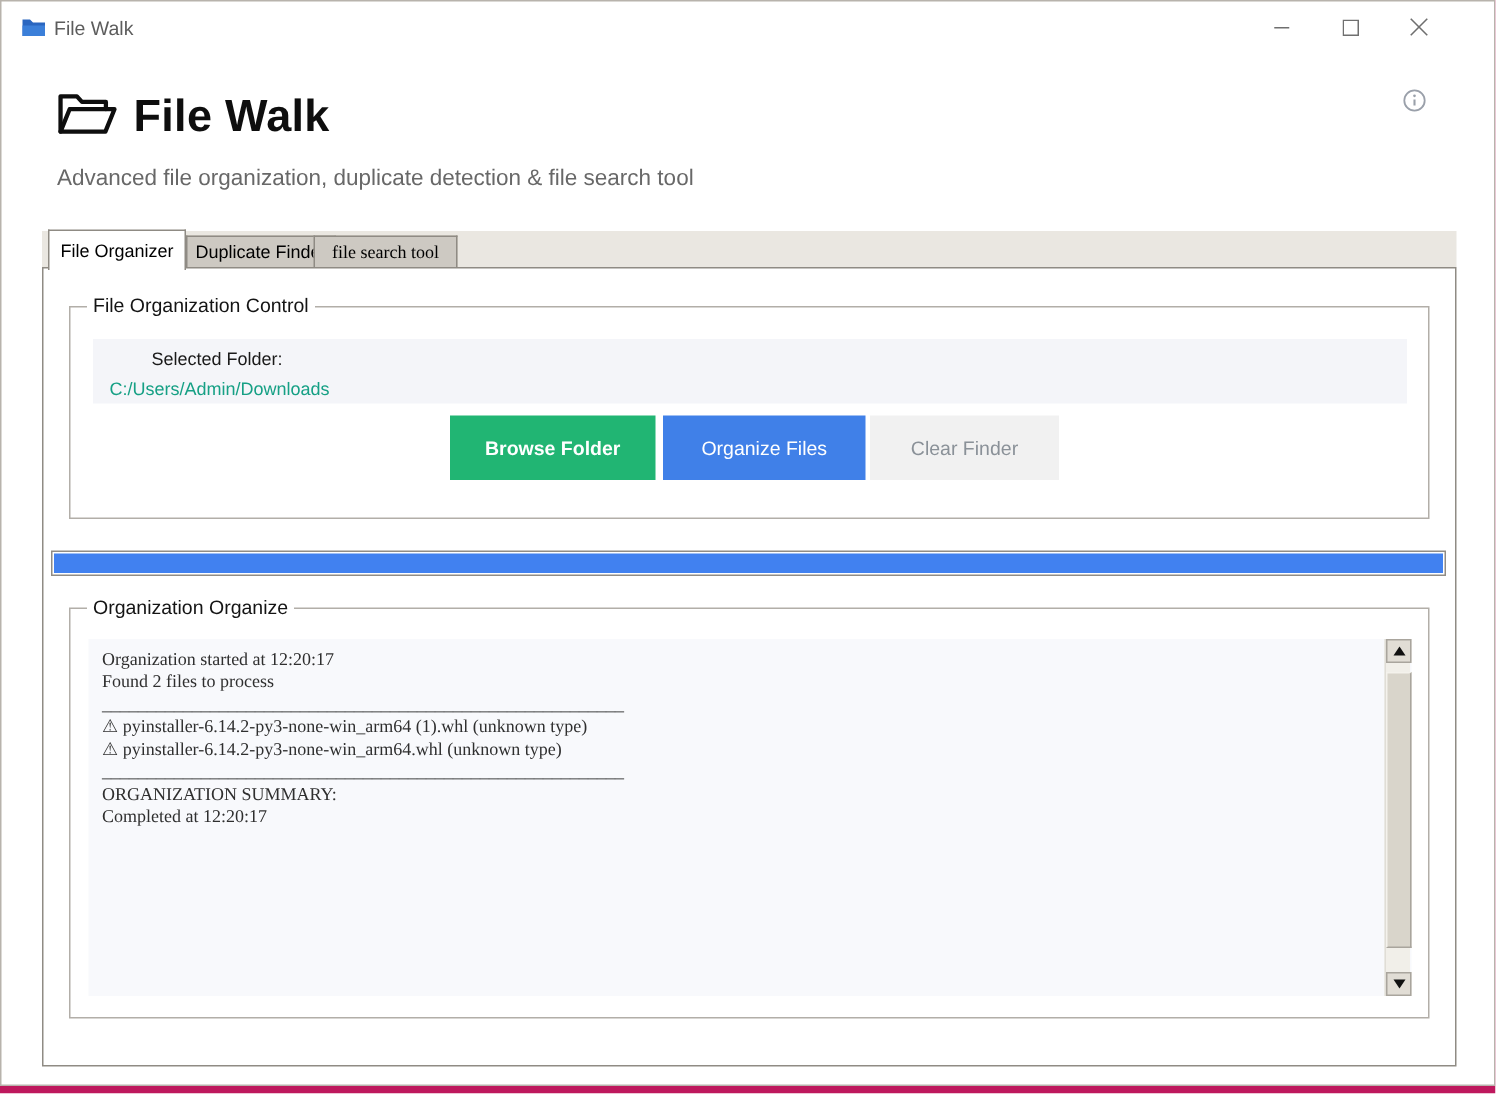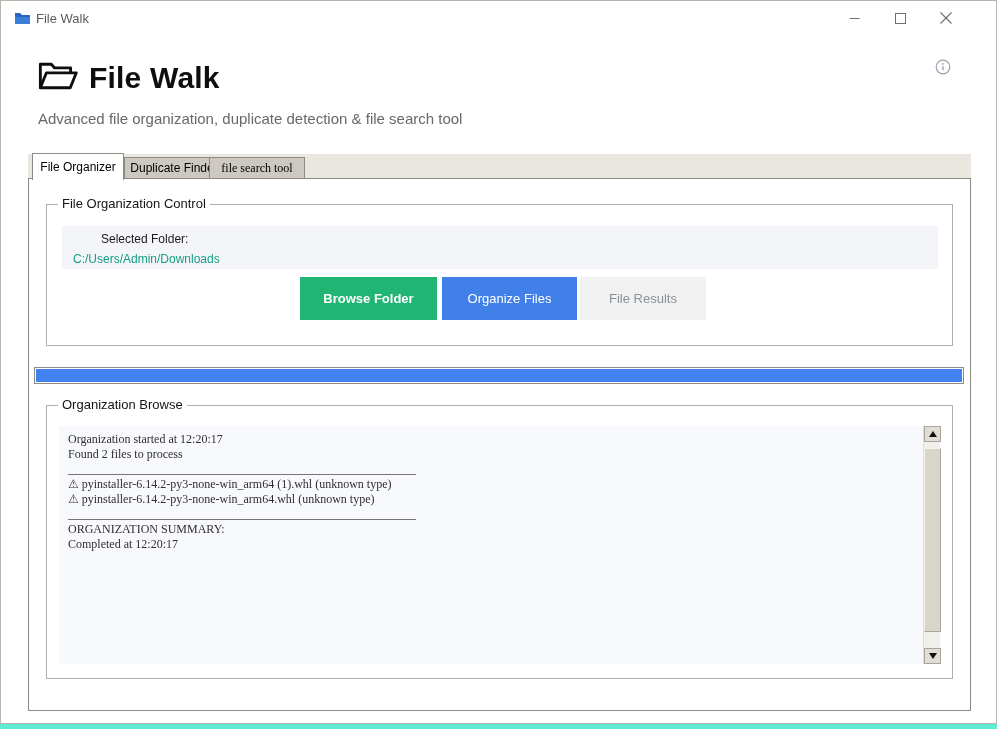--- a/index.html
+++ b/index.html
@@ -1,19 +1,19 @@
 <!DOCTYPE html>
 <html><head>
 <meta charset="utf-8">
 <style>
   * { margin:0; padding:0; box-sizing:border-box; }
   html,body { background:#fff; }
   body { font-family:"Liberation Sans", sans-serif; }
   #window {
-    position:relative; width:997px; height:729px; background:#5eead4; overflow:hidden;
+    position:relative; width:997px; height:729px; background:#be185d; overflow:hidden;
   }
   #frame {
     position:absolute; left:0; top:0; width:997px; height:724px;
     border:1px solid #b8b3ac; background:#fff;
   }
   
   .titlebar { position:absolute; left:1px; top:1px; width:994px; height:32px; background:#fff; }
   .titlebar .app-icon { position:absolute; left:12px; top:9px; }
   .titlebar .app-title { position:absolute; left:34px; top:9px; font-size:13px; color:#5c5c5c; }
   .winbtn { position:absolute; top:0; width:46px; height:32px; background:transparent; border:0; display:flex; align-items:center; justify-content:center; }
@@ -117,29 +117,29 @@
     <div class="tab t3">file search tool</div>
 
     <div class="groupbox gb1">
       <span class="legend">File Organization Control</span>
       <div class="folder-panel">
         <span class="sel-label">Selected Folder:</span>
         <span class="sel-path">C:/Users/Admin/Downloads</span>
       </div>
       <button class="btn btn-browse">Browse Folder</button>
       <button class="btn btn-organize">Organize Files</button>
-      <button class="btn btn-clear">File Results</button>
+      <button class="btn btn-clear">Clear Finder</button>
     </div>
 
     <div class="progress">
       <div class="progress-fill" style="width: 100%;"></div>
     </div>
 
     <div class="groupbox gb2">
-      <span class="legend">Organization Browse</span>
+      <span class="legend">Organization Organize</span>
       <div class="log">Organization started at 12:20:17
 Found 2 files to process
 __________________________________________________________
 ⚠ pyinstaller-6.14.2-py3-none-win_arm64 (1).whl (unknown type)
 ⚠ pyinstaller-6.14.2-py3-none-win_arm64.whl (unknown type)
 __________________________________________________________
 ORGANIZATION SUMMARY:
 Completed at 12:20:17</div>
       <div class="sbar">
         <div class="sbtn up">

